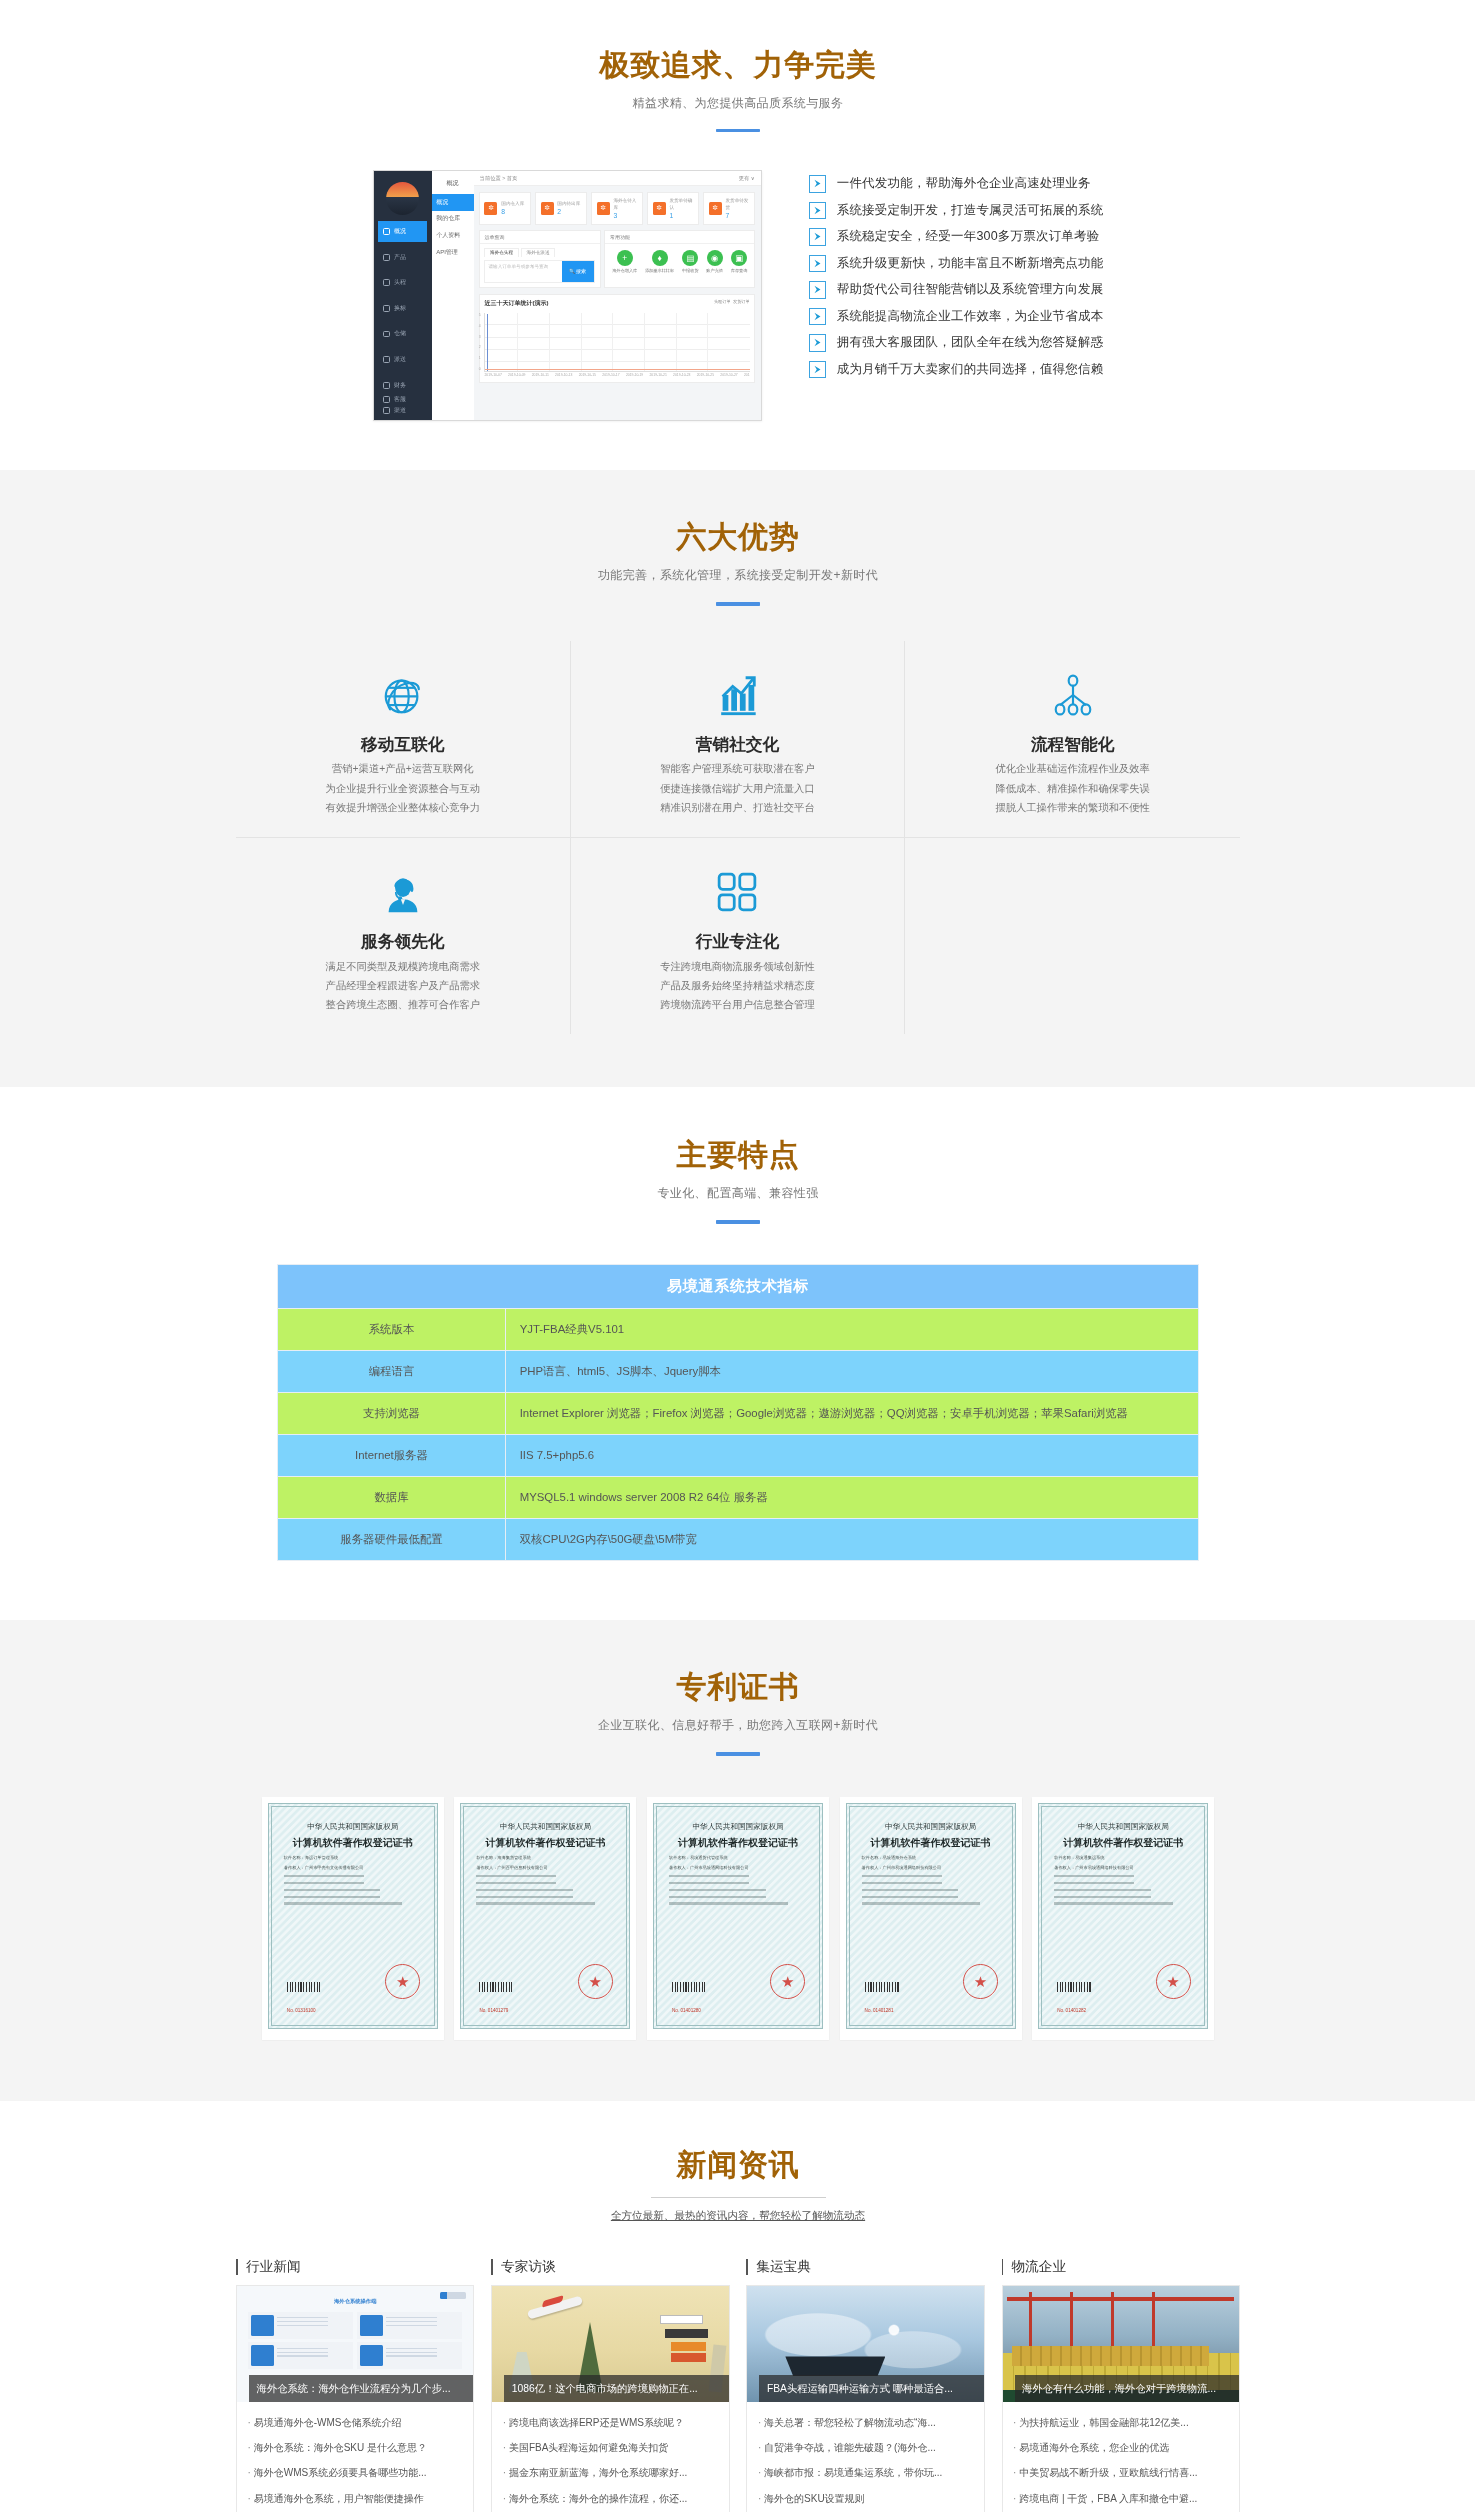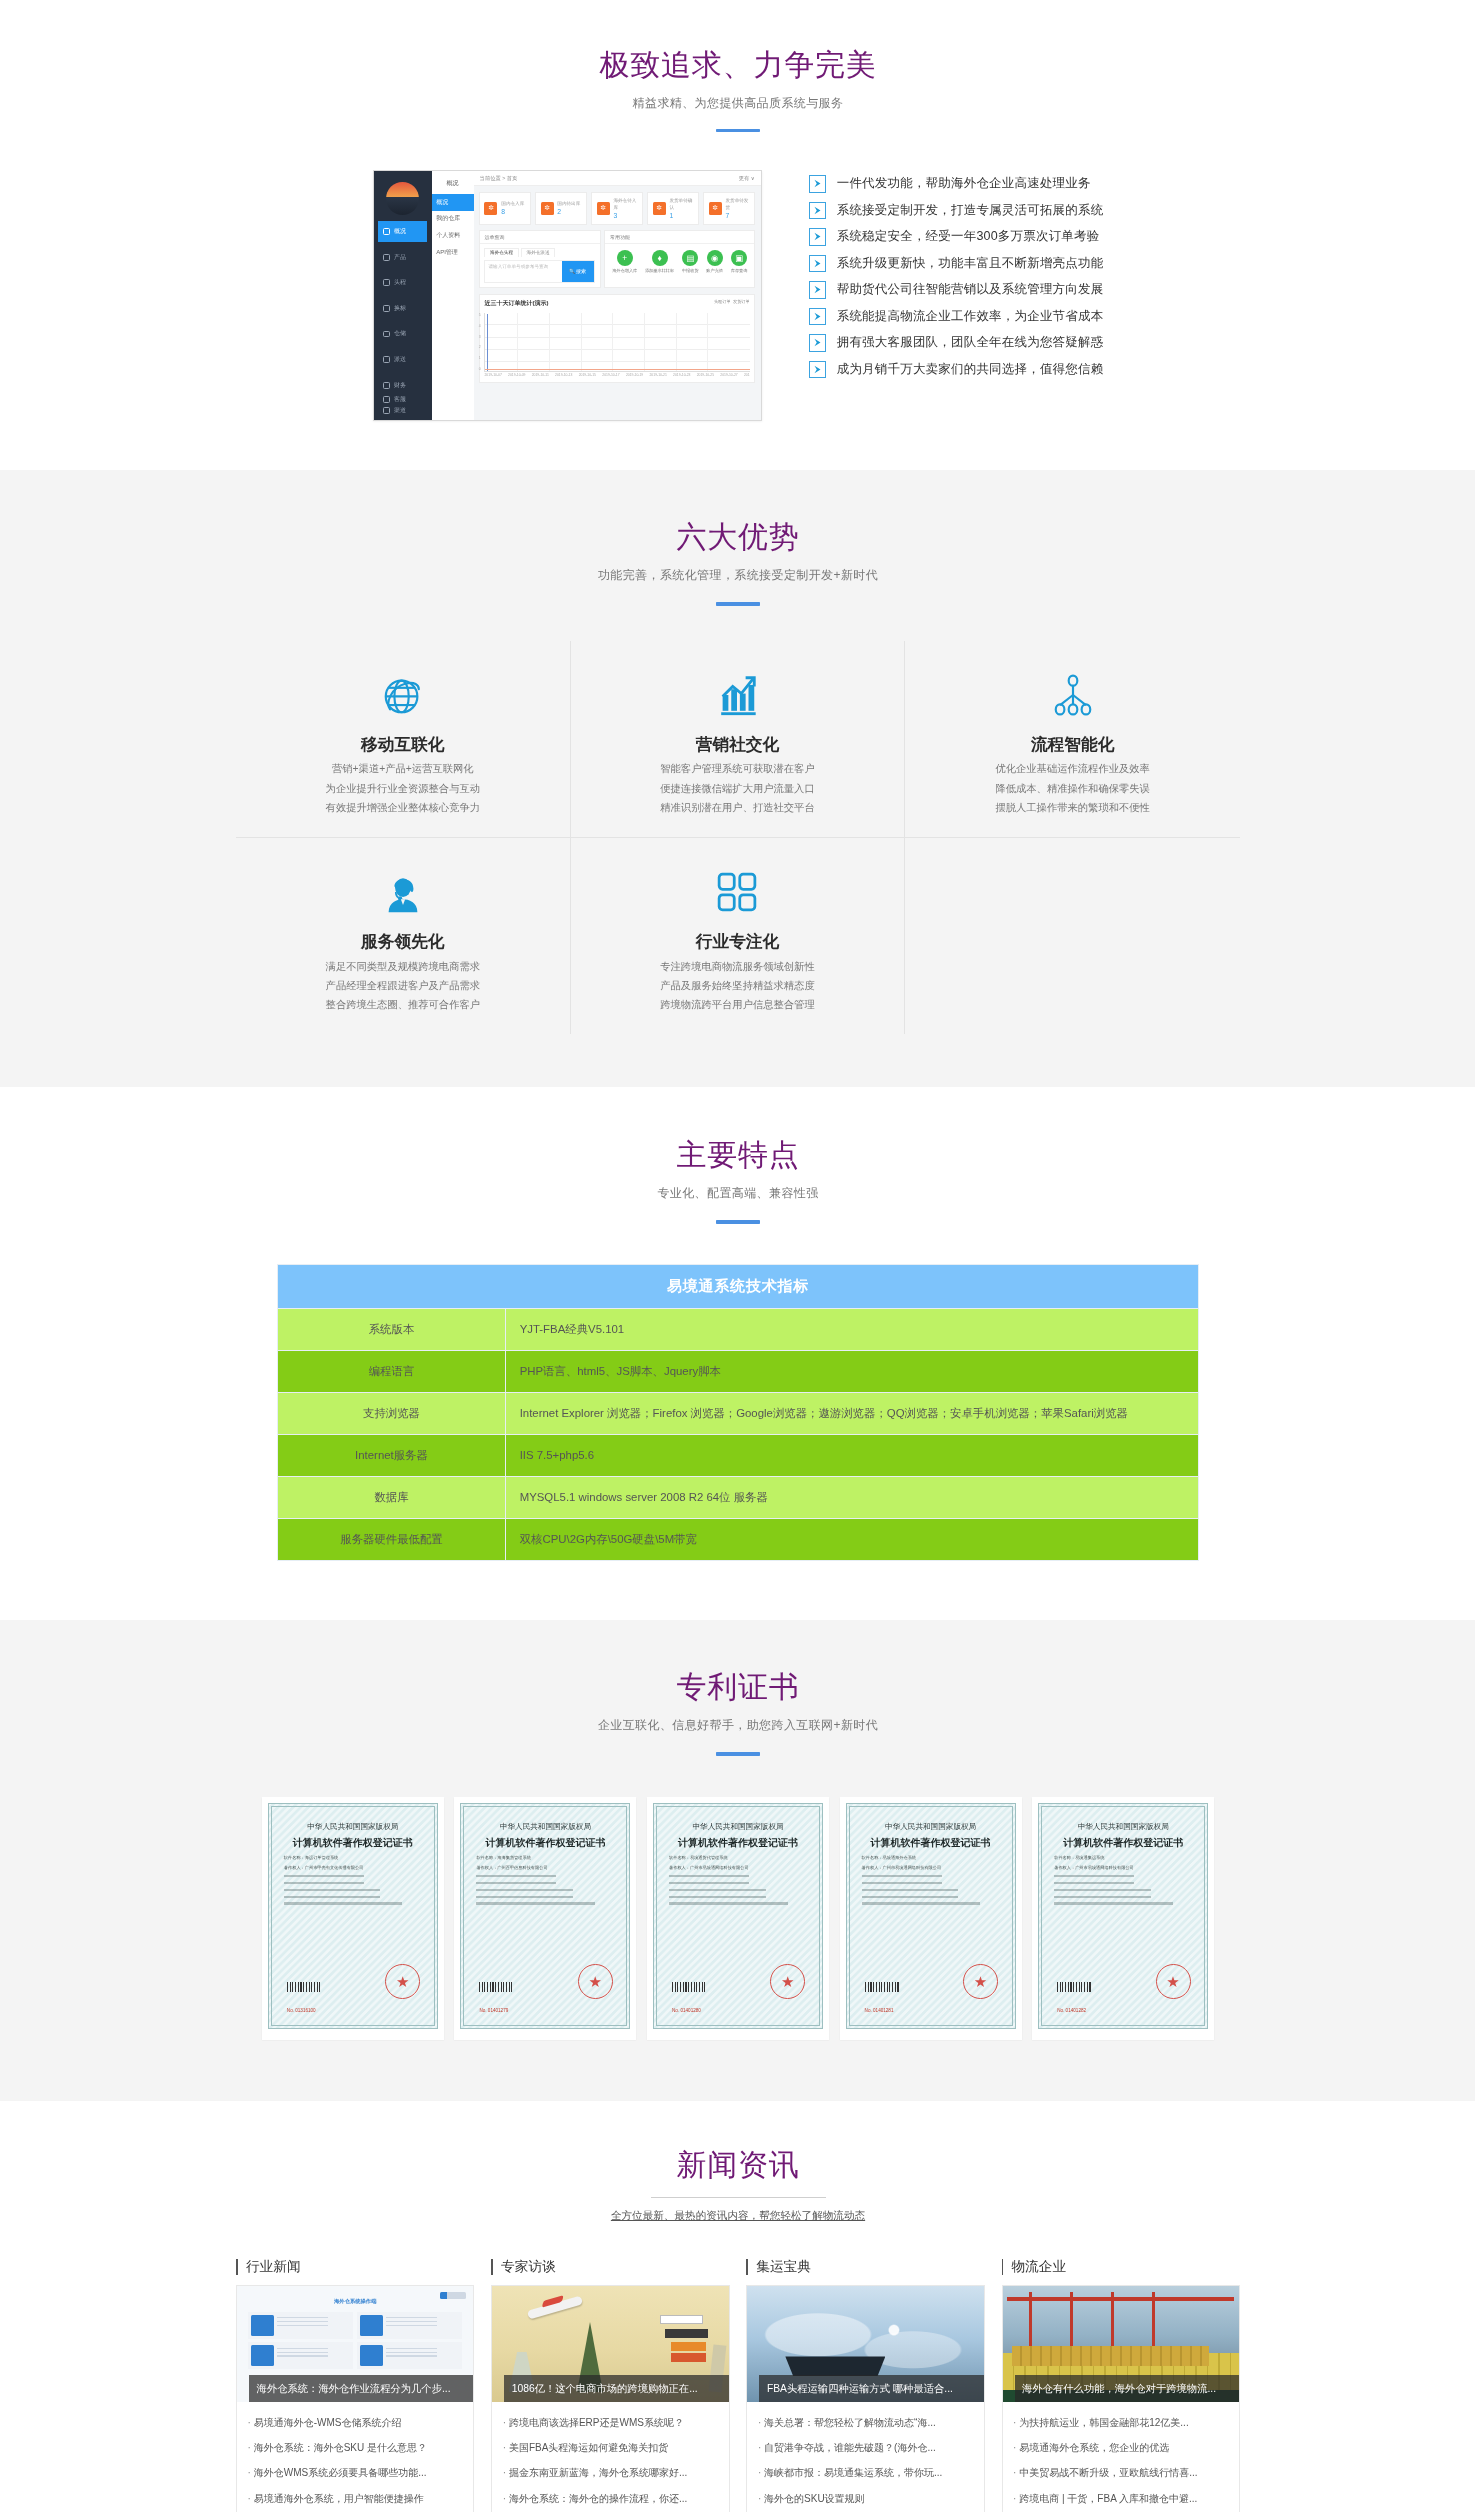--- a/index.html
+++ b/index.html
@@ -8,21 +8,21 @@
     font-family:"Liberation Sans","DejaVu Sans",sans-serif;
     background:#ffffff;
     color:#333;
     -webkit-font-smoothing:antialiased;
   }
   .wrap { width:1004px; margin:0 auto; }
 
   
   .sec-head { text-align:center; }
   .sec-title {
-    font-size:30px; font-weight:normal; color:#701a75; letter-spacing:0.8px;
+    font-size:30px; font-weight:bold; color:#a16207; letter-spacing:0.8px;
     line-height:1.2;
   }
   .sec-sub { font-size:12px; color:#777; margin-top:12px; letter-spacing:0.4px; }
   .sec-rule { width:44px; height:3.8px; background:#4a90e2; margin:18px auto 0; border-radius:0.8px; }
 
   
   .hero { background:#fff; padding:47px 0 49px; }
   .hero .sec-rule { background:#4a90e2; margin-top:16.7px; }
   .hero-body {
     display:flex; align-items:flex-start; justify-content:center;
@@ -104,21 +104,21 @@
   .adv-l:first-of-type { margin-top:20px; }
 
   
   .feat { background:#fff; padding:50px 0 59px; }
   .tbl { width:922px; margin:40px auto 0; border-collapse:collapse; font-size:11.4px; }
   .tbl .hd td { background:#7dc3fb; color:#fff; font-size:15px; font-weight:bold; text-align:center;
                 padding:12px 5px; letter-spacing:0.8px; }
   .tbl td { border:0.8px solid #e6eef5; padding:10px 13.7px; color:#555; vertical-align:middle; }
   .tbl td.k { width:228px; text-align:center; color:#555; }
   .tbl tr.alt td { background:#bef264;margin-top:20px; }
-  .tbl tr.wht td { background:#84cc16; }
+  .tbl tr.wht td { background:#7dd3fc; }
   .tbl td.v { line-height:1.85; }
 
   
   .pat { background:#f4f4f4; padding:49px 0 61px; }
   .pat-grid { display:flex; gap:10.6px; justify-content:center; margin-top:41px; }
   .cert { width:182px; height:243px; background:#fff; padding:6px 6px 10.6px;
           box-shadow:0 0.8px 1.5px rgba(0,0,0,.07); }
   .cert-in { width:100%; height:100%; background:#ddeef0; border:4.6px double #9dbfc0; position:relative;
              padding:15px 12px; overflow:hidden;
              background-image:linear-gradient(135deg,rgba(255,255,255,.55) 25%,transparent 25%,transparent 50%,rgba(255,255,255,.55) 50%,rgba(255,255,255,.55) 75%,transparent 75%);

